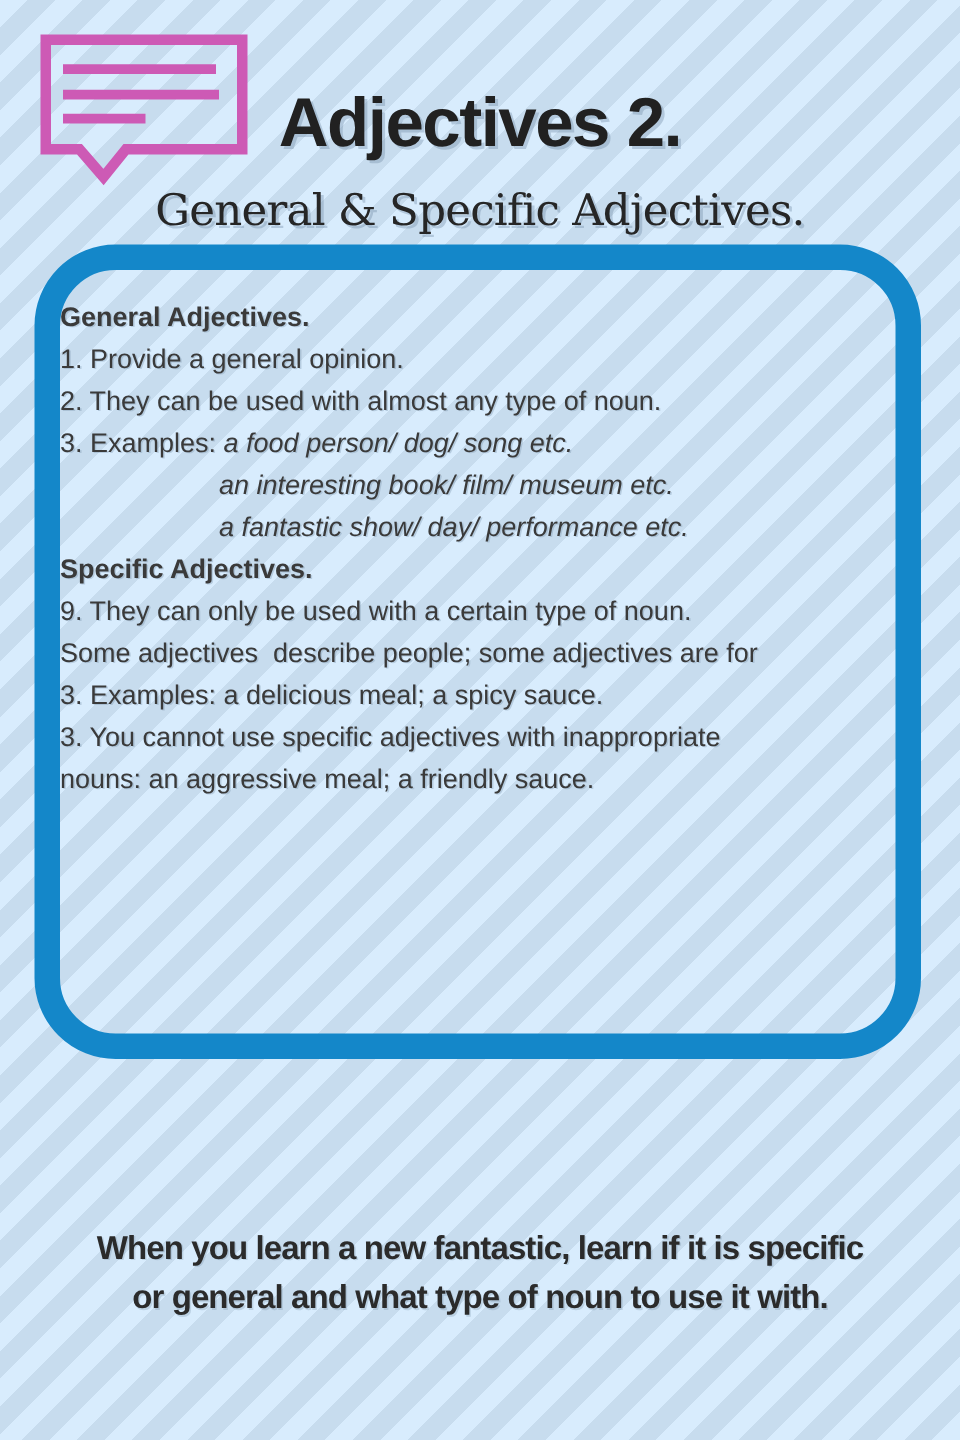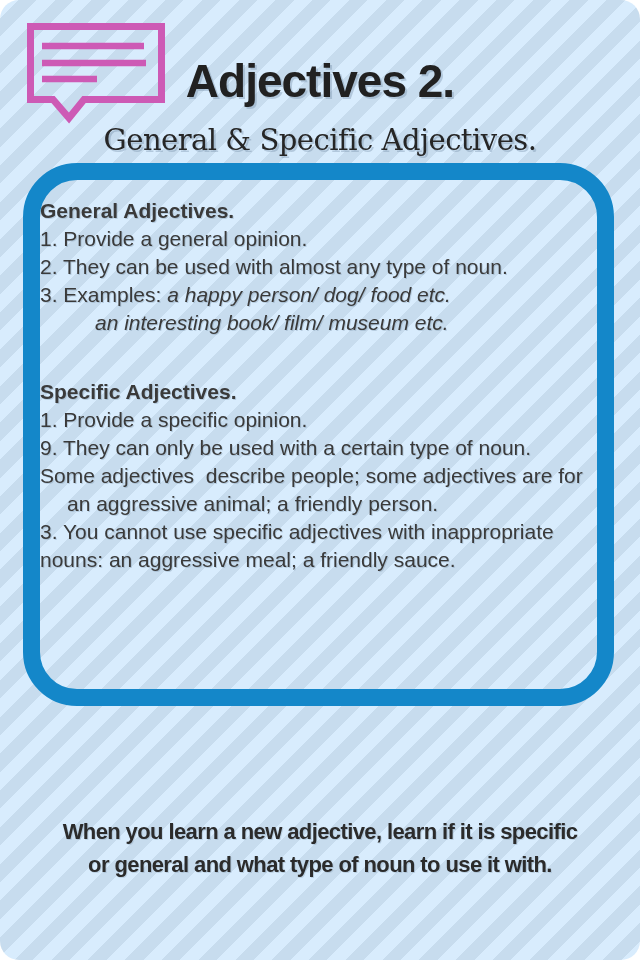--- a/index.html
+++ b/index.html
@@ -6,48 +6,47 @@
     --stripe-light:#d8ecfd; --stripe-dark:#c7dcee; --accent-blue:#1487c9;
     --icon-pink:#cd5ab5; --title-ink:#212121; --body-ink:#3a3a3a;
   }
   html,body{margin:0;padding:0;}
   body{font-family:"Liberation Sans",sans-serif;}
   .page{
     position:relative;width:640px;height:960px;overflow:hidden;
     background:repeating-linear-gradient(135deg,
       var(--stripe-light) 0px, var(--stripe-light) 13px,
       var(--stripe-dark) 13px, var(--stripe-dark) 26px);
-    border-radius:19px;
   }
   .bubble-icon{position:absolute;left:20px;top:15px;}
   .bubble-icon path{stroke:var(--icon-pink);fill:none;}
   .title{
     position:absolute;left:0;top:56px;width:100%;text-align:center;
     font-size:46px;line-height:50px;font-weight:700;color:var(--title-ink);
     letter-spacing:-1px;text-shadow:2px 2px 0 rgba(110,135,160,.35);
   }
   .subtitle{
     position:absolute;left:0;top:120px;width:100%;text-align:center;
     font-family:"DejaVu Serif",serif;font-size:29px;line-height:40px;
     color:#262626;letter-spacing:-0.5px;text-shadow:2px 2px 0 rgba(110,135,160,.35);
   }
   .card{
     position:absolute;left:23px;top:163px;width:557px;height:492px;
     border:17px solid var(--accent-blue);border-radius:54px;
     padding:17px 0 0 0;box-sizing:content-box;
   }
   .line{
-    font-size:21px;line-height:28px;color:var(--body-ink);
+    font-size:18px;line-height:28px;color:var(--body-ink);
     white-space:pre-wrap;text-shadow:1px 1px 0 rgba(120,145,170,.35);
   }
   .line .it{font-style:italic;}
   .heading{font-weight:700;}
-  .indent-example{padding-left:55px;}
+  .indent-example{padding-left:106px;}
   .indent-small{padding-left:27px;}
-  .section-gap{margin-top:41px;}
+  .section-gap{}
   .footer{
     position:absolute;left:0;top:815px;width:100%;text-align:center;
     font-weight:700;font-size:22px;line-height:33px;color:#2b2b2b;
     letter-spacing:-0.6px;white-space:nowrap;
     text-shadow:1px 1px 0 rgba(120,145,170,.3);
   }
 </style>
 </head>
 <body>
 
@@ -61,33 +60,33 @@
   </svg>
 
   <div class="title">Adjectives 2.</div>
   <div class="subtitle">General &amp; Specific Adjectives.</div>
 
   <div class="card">
     <div>
       <div class="line heading">General Adjectives.</div>
       <div class="line"><span>1. Provide a general opinion.</span><span class="it"></span></div>
       <div class="line"><span>2. They can be used with almost any type of noun.</span><span class="it"></span></div>
-      <div class="line"><span>3. Examples: </span><span class="it">a happy person/ dog/ food etc.</span></div>
+      <div class="line"><span>3. Examples: </span><span class="it">a food person/ dog/ song etc.</span></div>
       <div class="line indent-example"><span></span><span class="it">an interesting book/ film/ museum etc.</span></div>
+      <div class="line indent-example"><span></span><span class="it">a fantastic show/ day/ performance etc.</span></div>
     </div>
 
     <div class="section-gap">
       <div class="line heading">Specific Adjectives.</div>
-      <div class="line"><span>1. Provide a specific opinion.</span></div>
       <div class="line"><span>9. They can only be used with a certain type of noun.</span></div>
       <div class="line"><span>Some adjectives  describe people; some adjectives are for</span></div>
-      <div class="line indent-small"><span>an aggressive animal; a friendly person.</span></div>
+      <div class="line"><span>3. Examples: a delicious meal; a spicy sauce.</span></div>
       <div class="line"><span>3. You cannot use specific adjectives with inappropriate</span></div>
       <div class="line"><span>nouns: an aggressive meal; a friendly sauce.</span></div>
     </div>
   </div>
 
   <div class="footer">
-    <div>When you learn a new adjective, learn if it is specific</div>
+    <div>When you learn a new fantastic, learn if it is specific</div>
     <div>or general and what type of noun to use it with.</div>
   </div>
 
 </div>
 
 </body></html>

